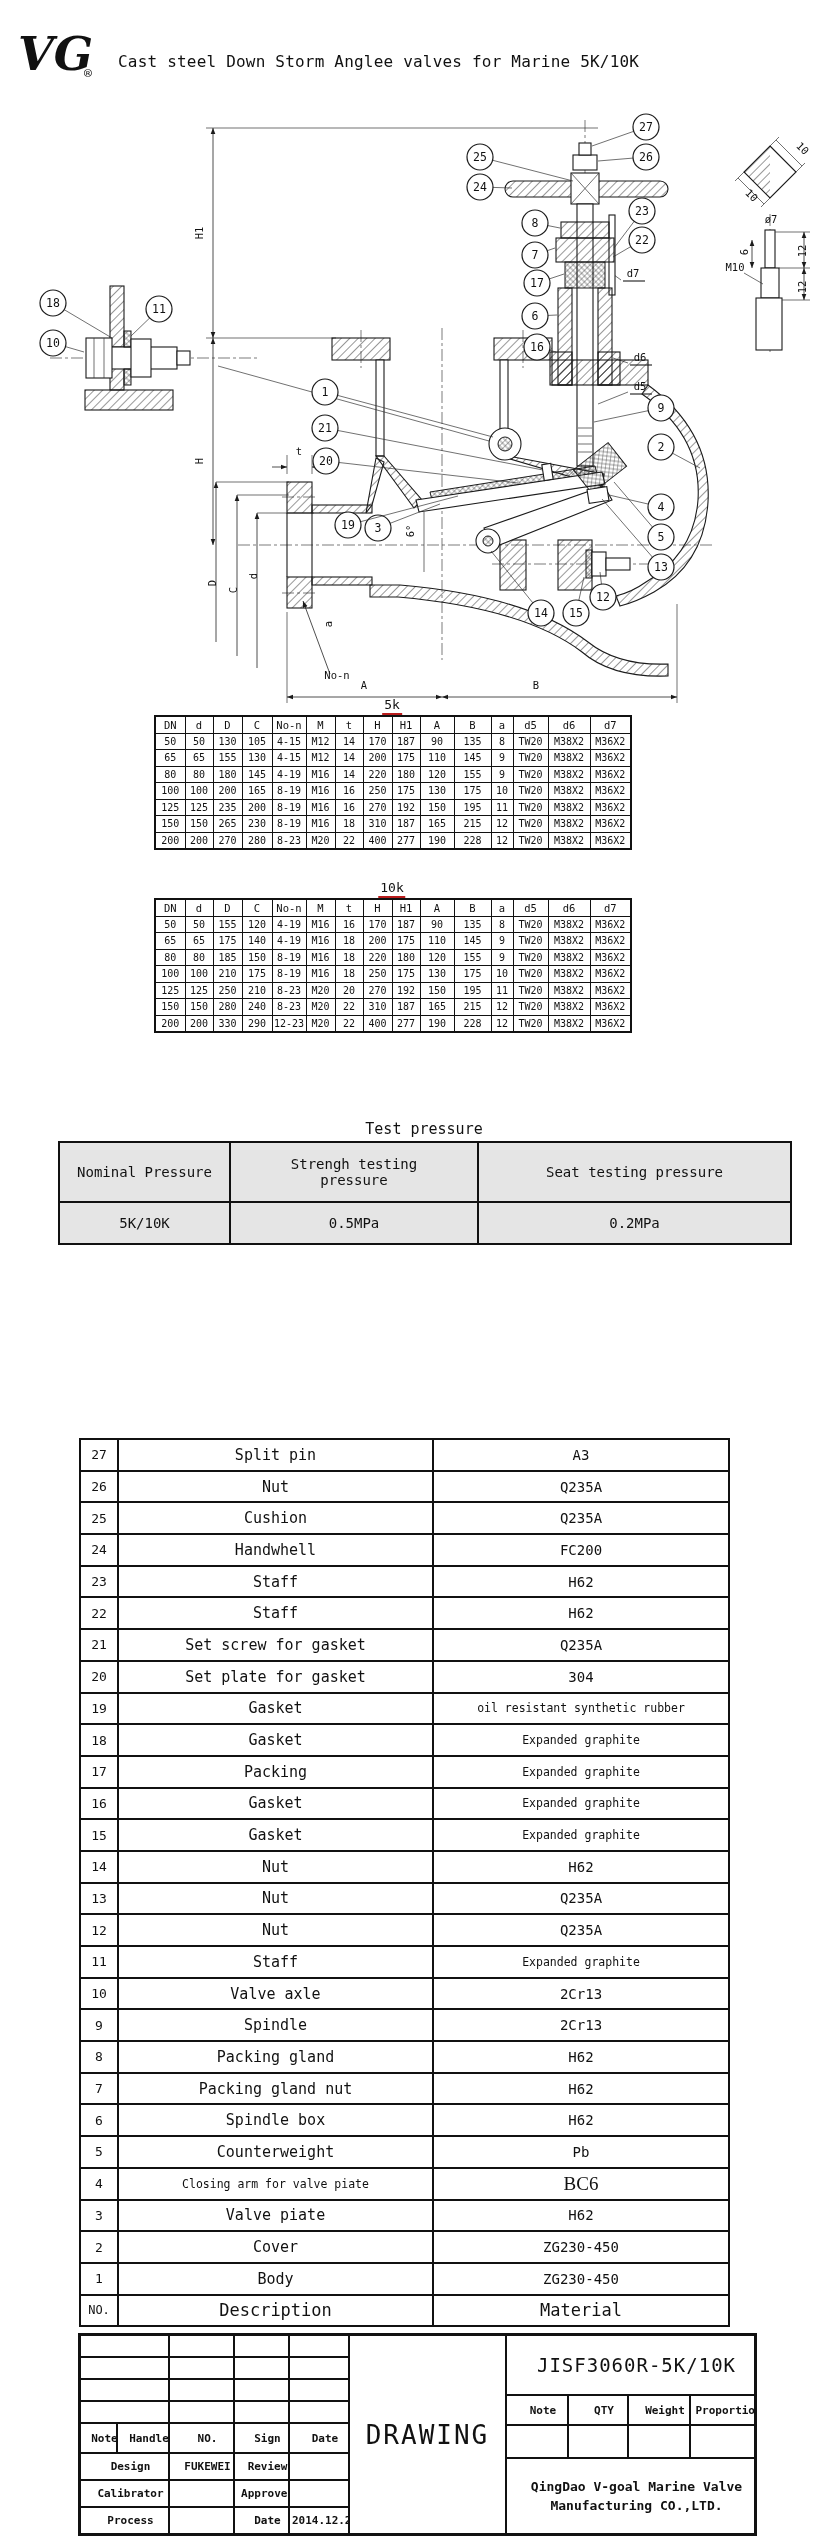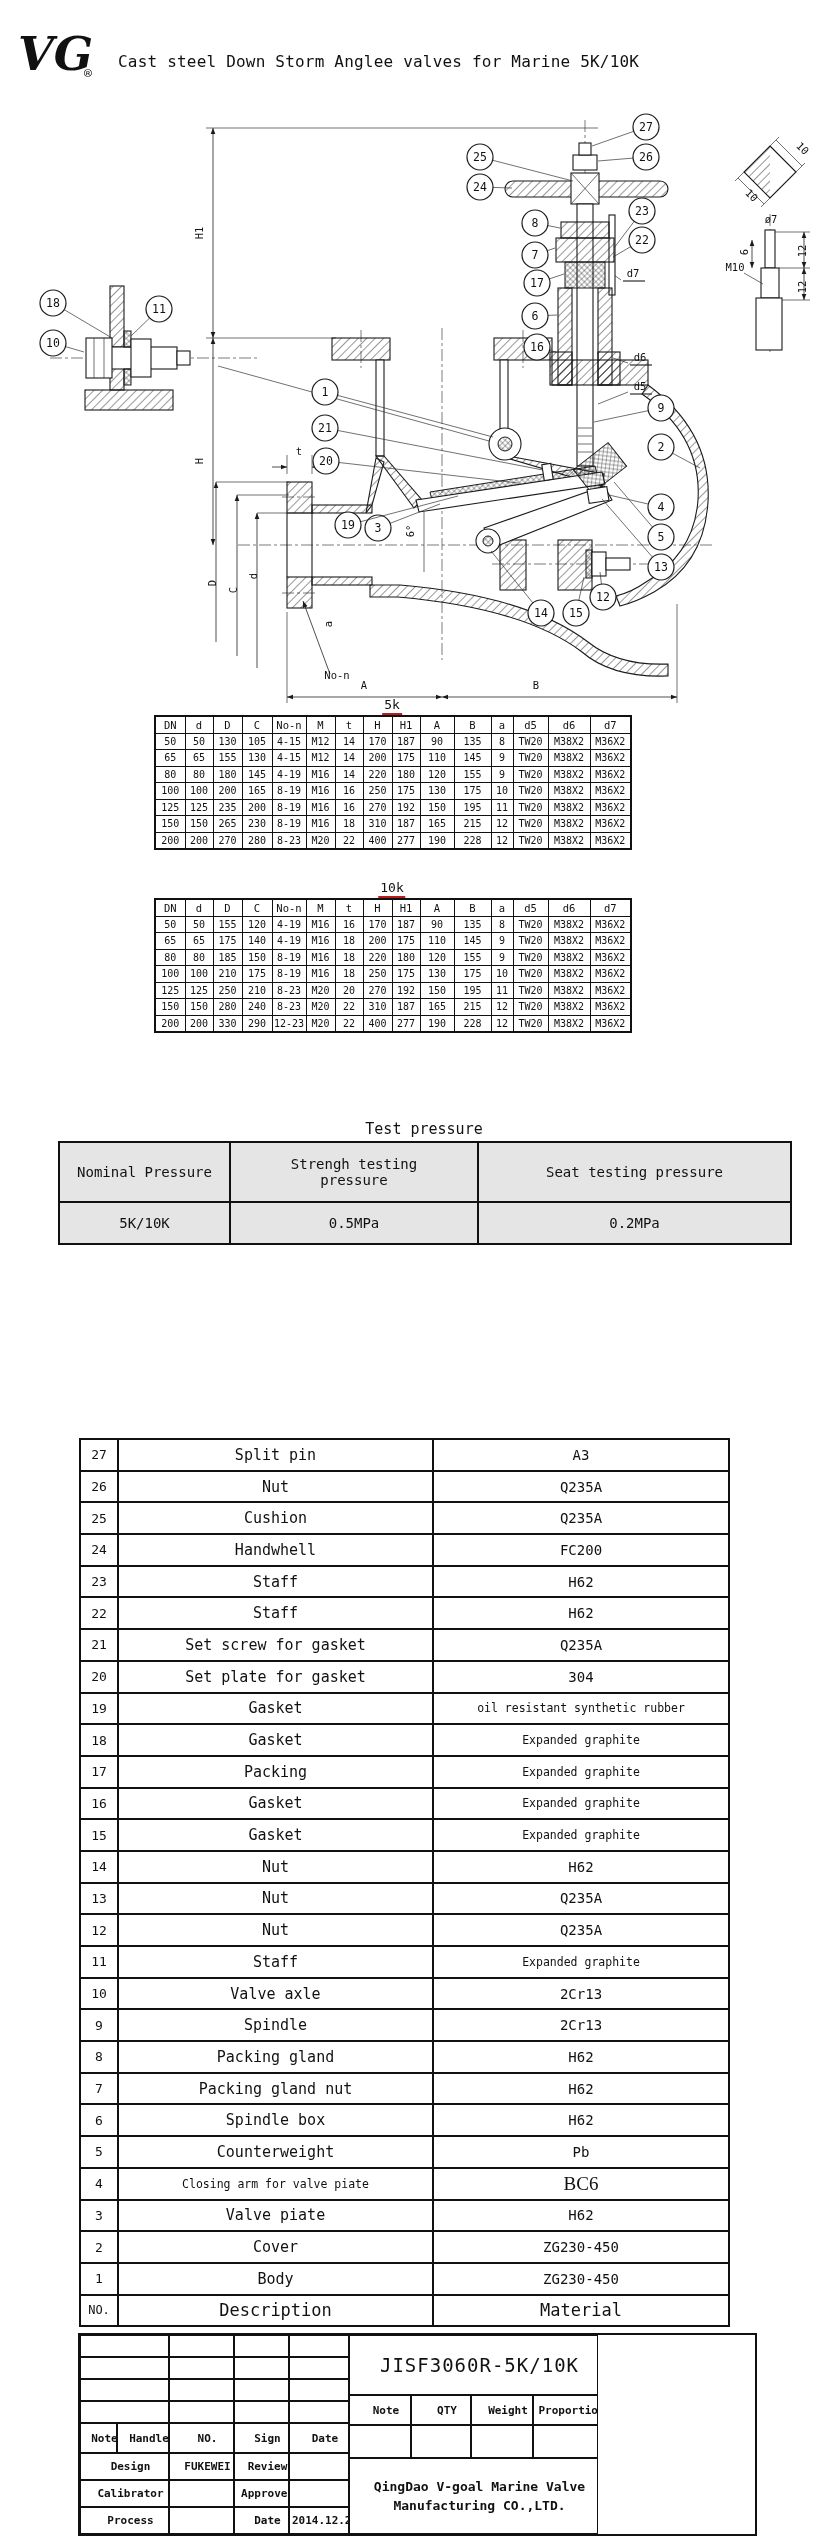--- a/index.html
+++ b/index.html
@@ -927,20 +927,21 @@
     <div class="tbc"></div>
     <div class="tbc">Approver</div>
     <div class="tbc"></div>
 
     <div class="tbc" style="grid-column:1/3">Process</div>
     <div class="tbc"></div>
     <div class="tbc">Date</div>
     <div class="tbc">2014.12.29</div>
   </div>
 
+  <div id="tb-center">DRAWING</div>
 
   <div id="tb-right">
     <div class="tbc dwgno">JISF3060R-5K/10K</div>
     <div class="tbc">Note</div>
     <div class="tbc">QTY</div>
     <div class="tbc">Weight</div>
     <div class="tbc">Proportion</div>
     <div class="tbc"></div>
     <div class="tbc"></div>
     <div class="tbc"></div>

